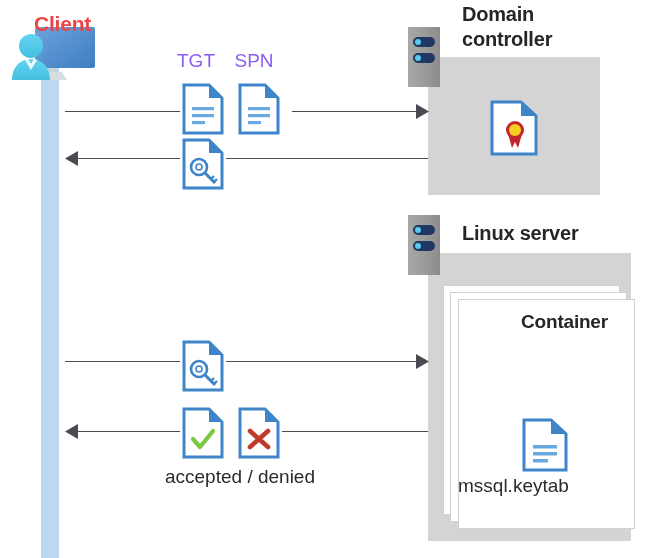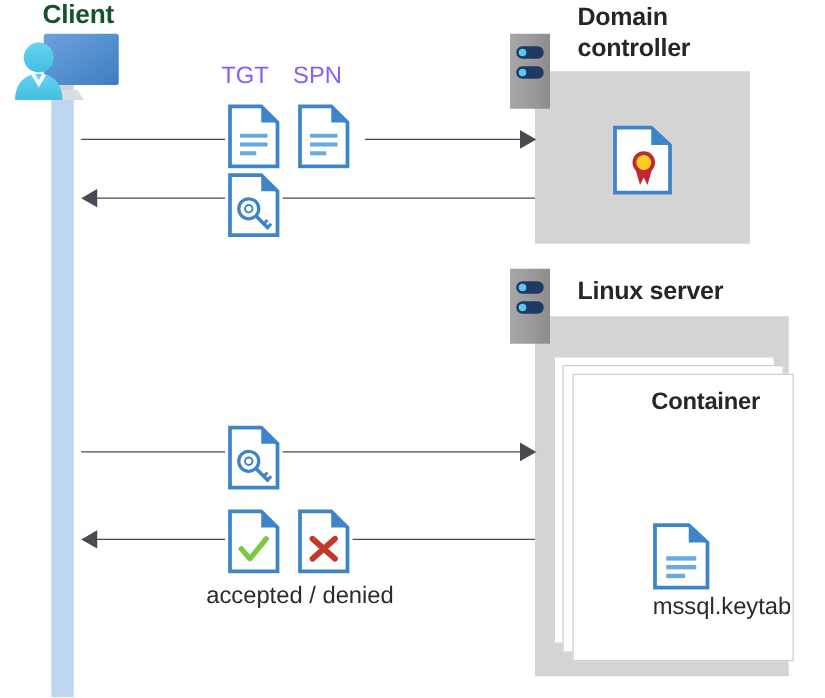--- a/index.html
+++ b/index.html
@@ -25,25 +25,25 @@
     left: 41px;
     top: 60px;
     width: 18px;
     height: 498px;
     background: #bdd7f0;
   }
 
   
   .title-client {
     left: 34px;
-    top: 0px;
+    top: 12px;
     width: 130px;
     font-size: 21px;
     font-weight: bold;
-    color: #14532d;
+    color: #ef4444;
     letter-spacing: -0.2px;
   }
   .title-dc {
     left: 462px;
     top: 2px;
     width: 190px;
     font-size: 20px;
     font-weight: bold;
     color: #262626;
     line-height: 25px;
@@ -147,21 +147,21 @@
     font-size: 19px;
     font-weight: bold;
     color: #262626;
     letter-spacing: -0.2px;
     padding-left: 19px;
   }
   .label-keytab {
     left: 458px;
     top: 475px;
     width: 175px;
-    text-align: right;
+    text-align: left;
     font-size: 19px;
     color: #2b2b2b;
   }
 
   
   .icon-doc-tgt   { left: 182px; top: 83px;  }
   .icon-doc-spn   { left: 238px; top: 83px;  }
   .icon-doc-key1  { left: 182px; top: 138px; }
   .icon-doc-key2  { left: 182px; top: 340px; }
   .icon-doc-check { left: 182px; top: 407px; }

